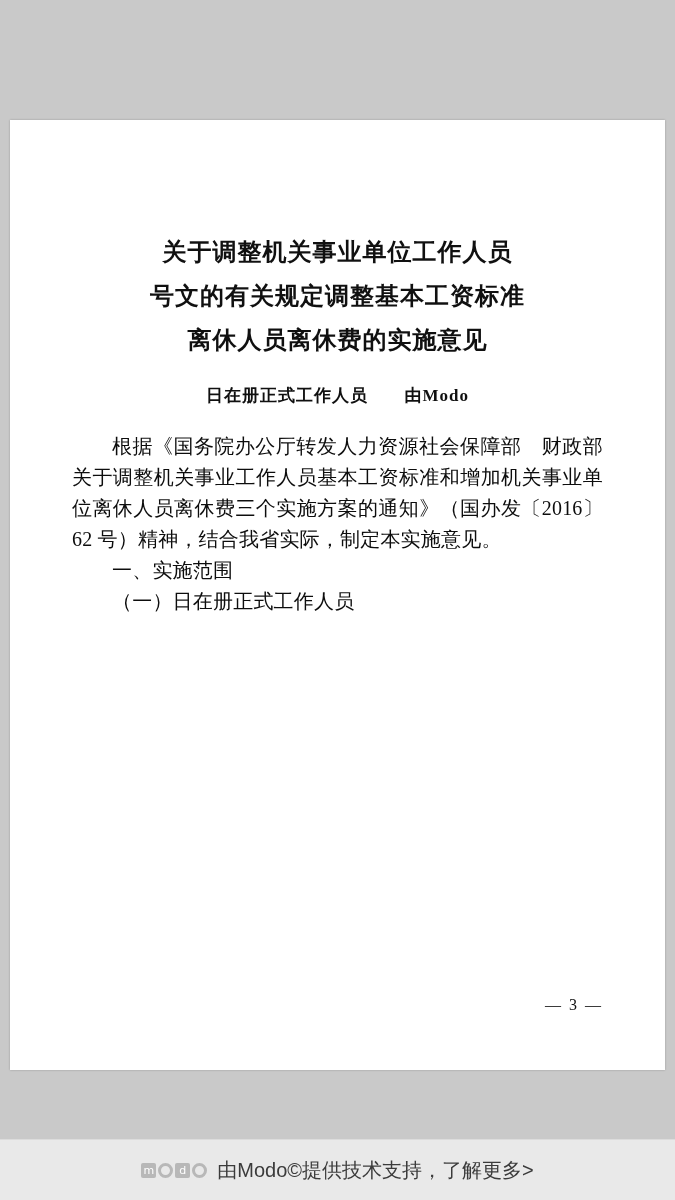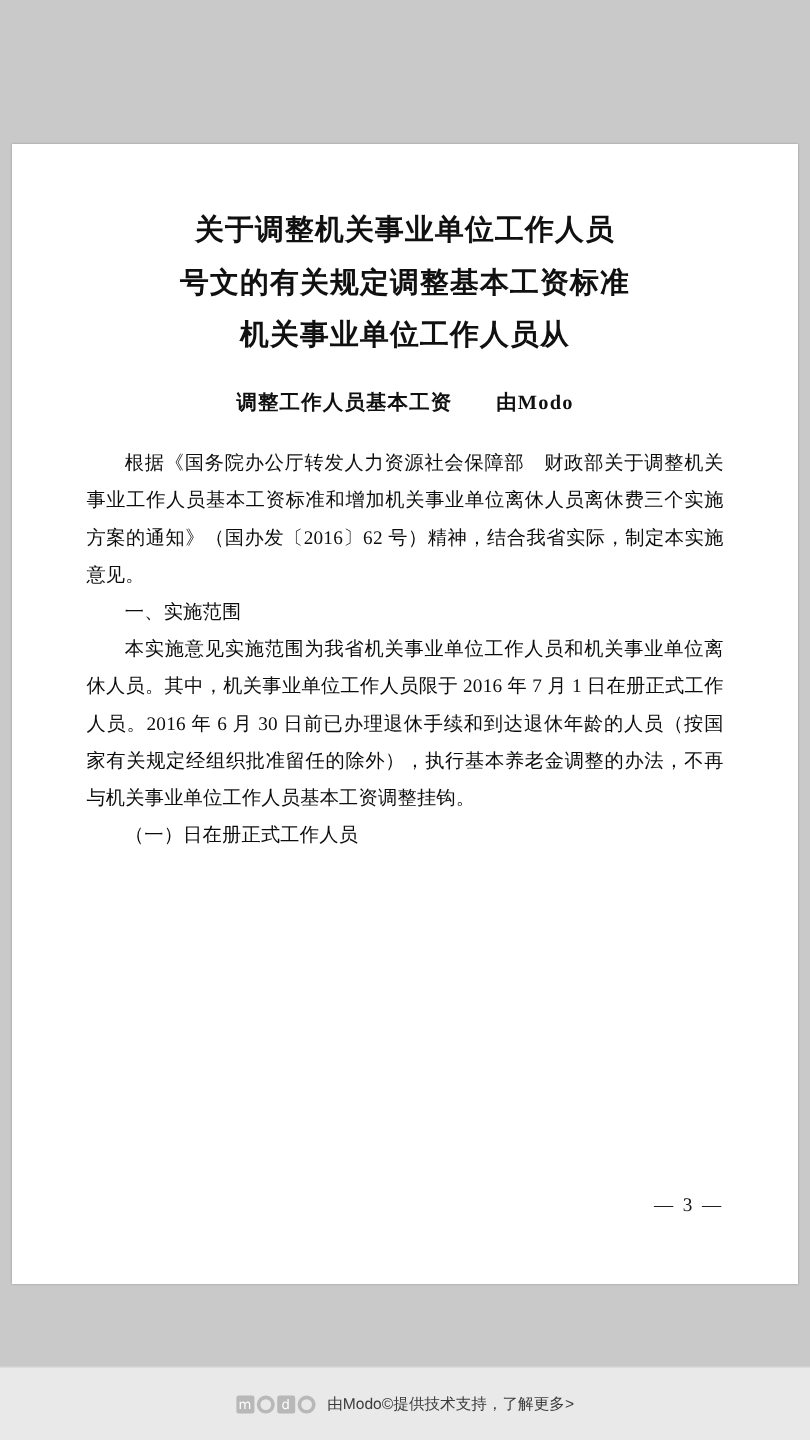--- a/index.html
+++ b/index.html
@@ -29,21 +29,21 @@
     position: absolute;
     left: 10px;
     top: 120px;
     width: 655px;
     height: 950px;
     background: #ffffff;
     box-shadow: 0 0 2px rgba(0,0,0,0.25);
   }
 
   .page-inner {
-    padding: 50px 62px 0 62px;
+    padding: 110px 62px 0 62px;
     box-sizing: border-box;
     height: 100%;
     position: relative;
   }
 
   .title {
     text-align: center;
     font-weight: bold;
     font-size: 24px;
     line-height: 44px;
@@ -57,21 +57,21 @@
     font-weight: bold;
     font-size: 17px;
     letter-spacing: 1px;
     margin-top: 22px;
     color: #101010;
   }
   .org-line .gap { display: inline-block; width: 26px; }
 
   .body-text {
     margin-top: 24px;
-    font-size: 16px;
+    font-size: 20px;
     line-height: 31px;
     color: #0d0d0d;
     text-align: justify;
     text-justify: inter-ideograph;
     letter-spacing: 0.2px;
   }
   .body-text p {
     margin: 0;
     text-indent: 2em;
   }
@@ -120,49 +120,48 @@
     border-radius: 2px;
   }
   .modo-logo .ring {
     width: 15px;
     height: 15px;
     border: 3px solid #b8b8b8;
     border-radius: 50%;
     box-sizing: border-box;
   }
   .bottom-text {
-    font-size: 13px;
+    font-size: 20px;
     color: #3b3b3b;
     font-family: "Liberation Sans", sans-serif;
   }
 </style>
 </head>
 <body>
 
 <div class="viewer">
 
   <div class="page">
     <div class="page-inner">
 
       <div class="title">
         <div>关于调整机关事业单位工作人员</div>
         <div>号文的有关规定调整基本工资标准</div>
-        <div>机关事业单位工作人员从</div>
+        <div>离休人员离休费的实施意见</div>
       </div>
 
       <div class="org-line">
-        <span>调整工作人员基本工资</span>
+        <span>日在册正式工作人员</span>
         <span class="gap"></span>
         <span>由Modo</span>
       </div>
 
       <div class="body-text">
         <p>根据《国务院办公厅转发人力资源社会保障部　财政部关于调整机关事业工作人员基本工资标准和增加机关事业单位离休人员离休费三个实施方案的通知》（国办发〔2016〕62 号）精神，结合我省实际，制定本实施意见。</p>
         <p class="heading">一、实施范围</p>
-        <p>本实施意见实施范围为我省机关事业单位工作人员和机关事业单位离休人员。其中，机关事业单位工作人员限于 2016 年 7 月 1 日在册正式工作人员。2016 年 6 月 30 日前已办理退休手续和到达退休年龄的人员（按国家有关规定经组织批准留任的除外），执行基本养老金调整的办法，不再与机关事业单位工作人员基本工资调整挂钩。</p>
         <p>（一）日在册正式工作人员</p>
       </div>
 
       <div class="page-number">— 3 —</div>
 
     </div>
   </div>
 
 </div>
 

